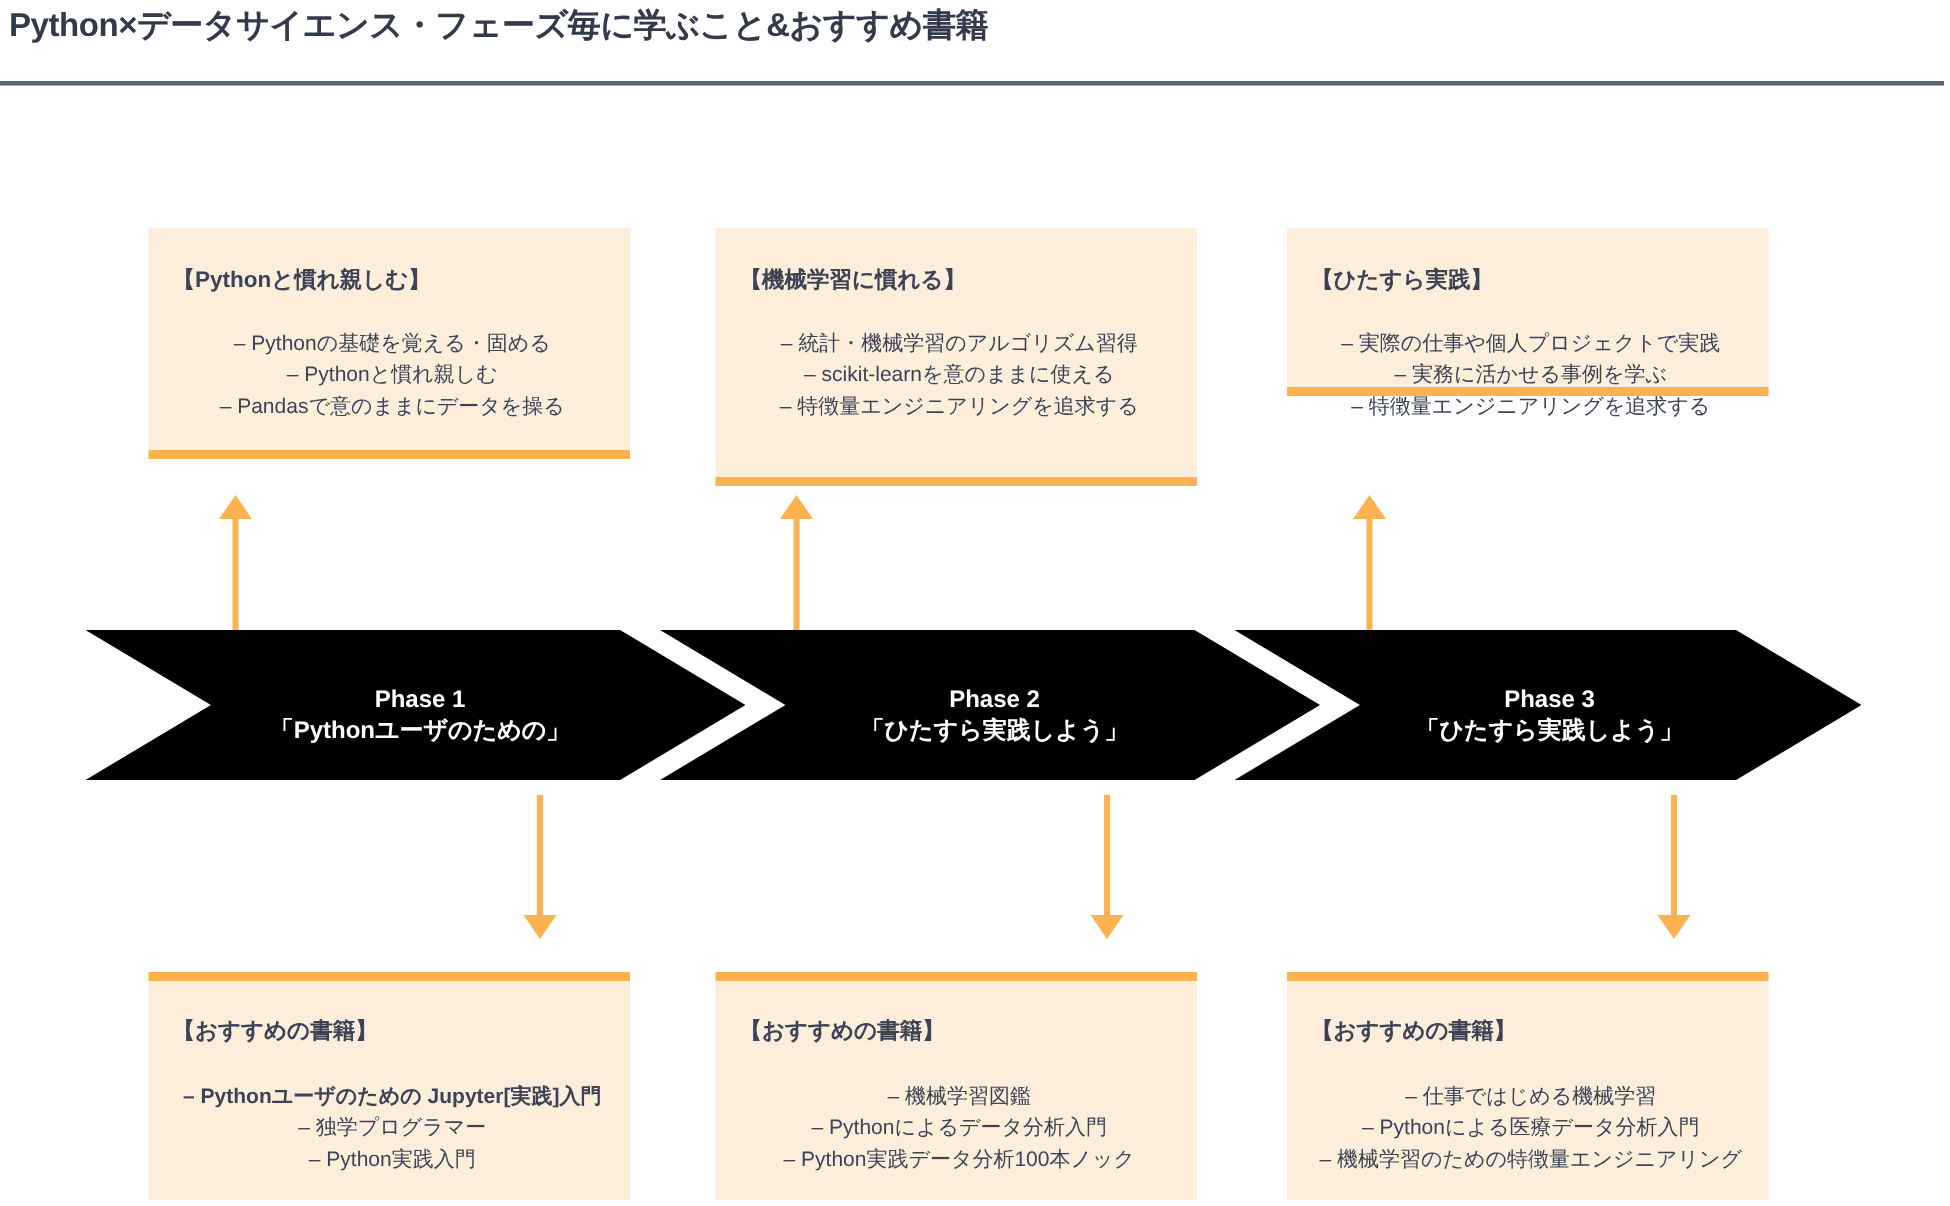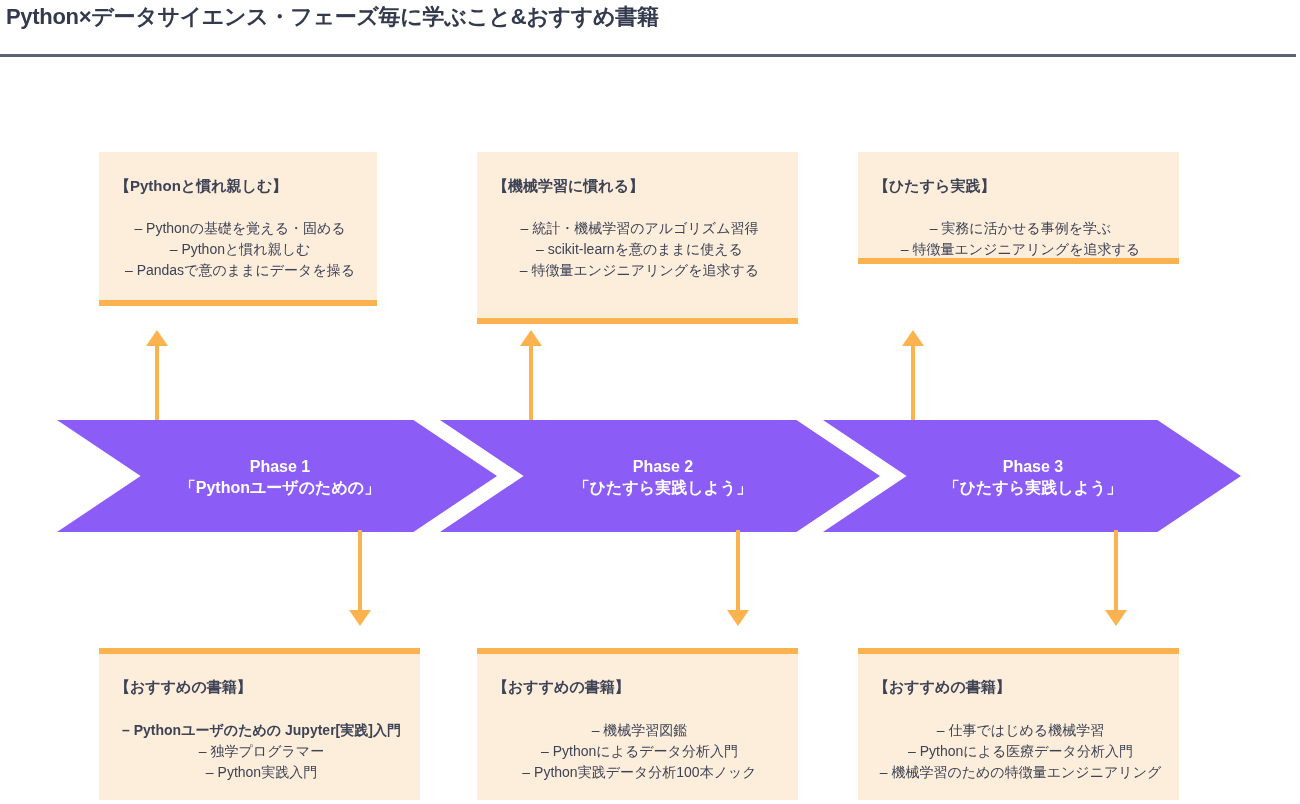--- a/index.html
+++ b/index.html
@@ -90,22 +90,22 @@
   #chevron-band {
     position: absolute;
     left: 0;
     top: 420px;
     width: 1300px;
     height: 112px;
   }
   .chevron {
     position: absolute;
     top: 0;
-    height: 112px;
-    background: #8b5cf6;
+    height: 100px;
+    background: #000000;
   }
   .chev-1 {
     left: 57px;
     width: 440px;
     -webkit-clip-path: polygon(0 0, 81% 0, 100% 50%, 81% 100%, 0 100%, 19% 50%);
     clip-path: polygon(0 0, 81% 0, 100% 50%, 81% 100%, 0 100%, 19% 50%);
   }
   .chev-2 {
     left: 440px;
     width: 440px;
@@ -162,21 +162,21 @@
     border-top: 16px solid #fbb24f;
   }
   .arrow.down .shaft { top: 0; bottom: 13px; }
 </style>
 </head>
 <body>
 
 <div id="page-title">Python×データサイエンス・フェーズ毎に学ぶこと&amp;おすすめ書籍</div>
 <div id="title-rule"></div>
 
-<div class="card top" style="left:99px; top:152px; width:278px; height:154px;">
+<div class="card top" style="left:99px; top:152px; width:321px; height:154px;">
   <div class="card-heading">【Pythonと慣れ親しむ】</div>
   <ul class="card-list">
     <li>Pythonの基礎を覚える・固める</li>
     <li>Pythonと慣れ親しむ</li>
     <li>Pandasで意のままにデータを操る</li>
   </ul>
   <div class="card-bar"></div>
 </div>
 
 <div class="card top" style="left:477px; top:152px; width:321px; height:172px;">
@@ -185,20 +185,21 @@
     <li>統計・機械学習のアルゴリズム習得</li>
     <li>scikit-learnを意のままに使える</li>
     <li>特徴量エンジニアリングを追求する</li>
   </ul>
   <div class="card-bar"></div>
 </div>
 
 <div class="card top" style="left:858px; top:152px; width:321px; height:112px;">
   <div class="card-heading">【ひたすら実践】</div>
   <ul class="card-list">
+    <li>実際の仕事や個人プロジェクトで実践</li>
     <li>実務に活かせる事例を学ぶ</li>
     <li>特徴量エンジニアリングを追求する</li>
   </ul>
   <div class="card-bar"></div>
 </div>
 
 <div class="arrow up" style="left:146px; top:330px; height:92px;">
   <div class="head"></div>
   <div class="shaft"></div>
 </div>

